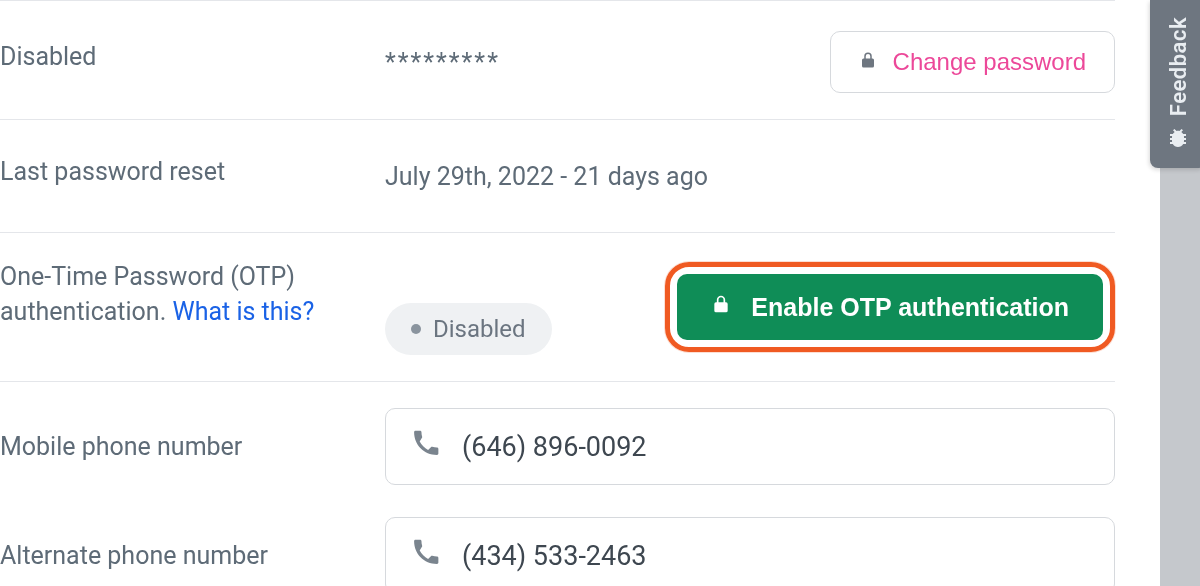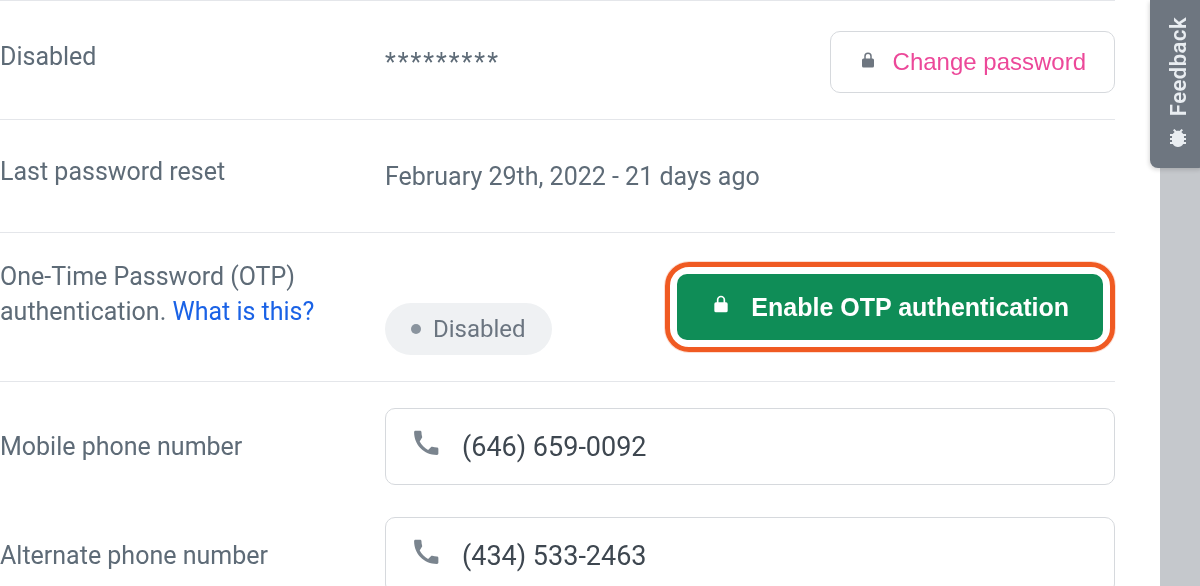--- a/index.html
+++ b/index.html
@@ -188,21 +188,21 @@
             </svg>
         </span>
         <span>Change password</span>
       </button>
     </div>
   </div>
 
   <div class="row">
     <div class="label-col">Last password reset</div>
     <div class="value-col">
-      <span>February 29th, 2022 - 21 days ago</span>
+      <span>July 29th, 2022 - 21 days ago</span>
     </div>
   </div>
 
   <div class="row row-otp">
     <div class="label-col">
       <span>One-Time Password (OTP) authentication. </span><span class="link">What is this?</span>
     </div>
     <div class="value-col">
       <span class="pill">
         <span class="dot"></span>
@@ -223,21 +223,21 @@
 
   <div class="row row-phone no-border">
     <div class="label-col">Mobile phone number</div>
     <div class="value-col">
       <div class="phone-box">
         <span>
           <svg viewBox="0 0 24 24">
               <path d="M6.6 10.8c1.6 3.1 4.1 5.6 7.2 7.2l2.4-2.4c.3-.3.8-.4 1.2-.3 1.3.4 2.6.6 4 .6.7 0 1.2.5 1.2 1.2V21c0 .7-.5 1.2-1.2 1.2C10.2 22.2 1.8 13.8 1.8 2.6 1.8 1.9 2.3 1.4 3 1.4h3.9c.7 0 1.2.5 1.2 1.2 0 1.4.2 2.7.6 4 .1.4 0 .9-.3 1.2L6.6 10.8z"></path>
             </svg>
         </span>
-        <span>(646) 659-0092</span>
+        <span>(646) 896-0092</span>
       </div>
     </div>
   </div>
 
   <div class="row row-phone no-border" style="padding-top:6px; padding-bottom:0;">
     <div class="label-col">Alternate phone number</div>
     <div class="value-col">
       <div class="phone-box">
         <span>
           <svg viewBox="0 0 24 24">

